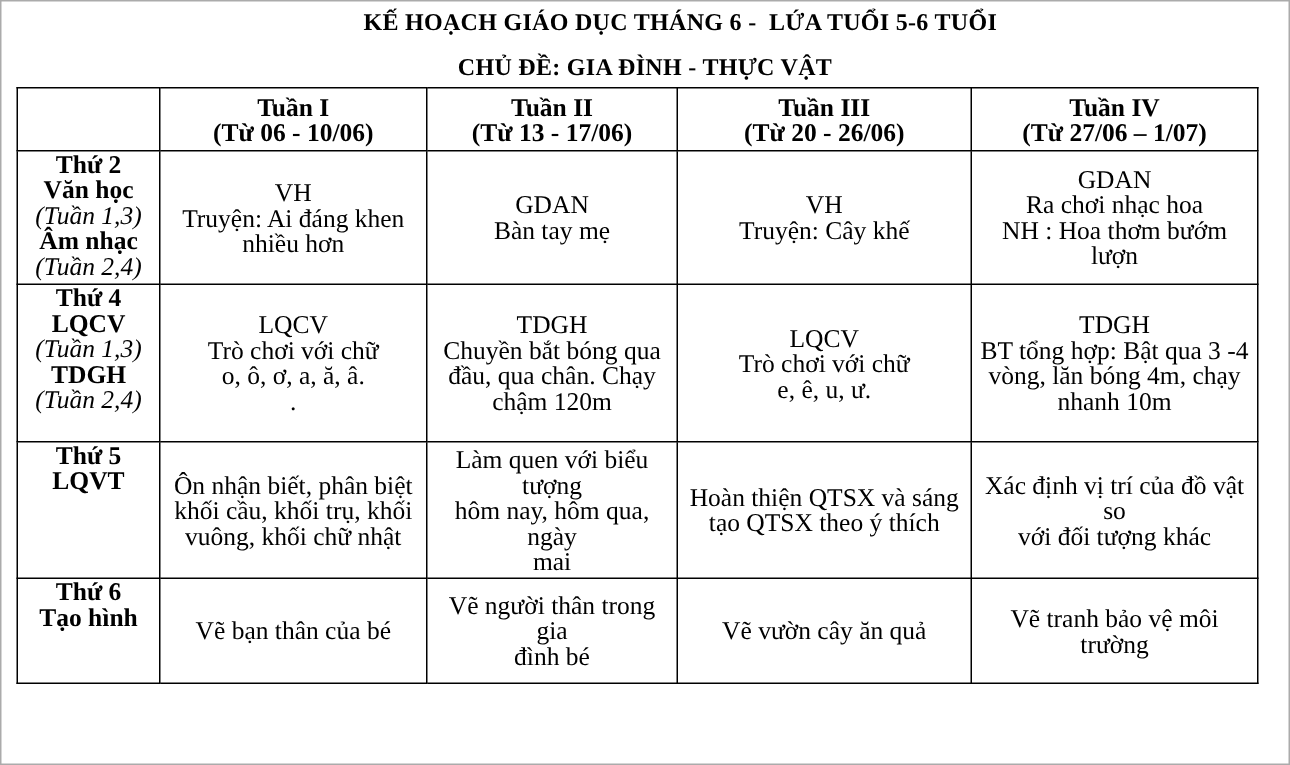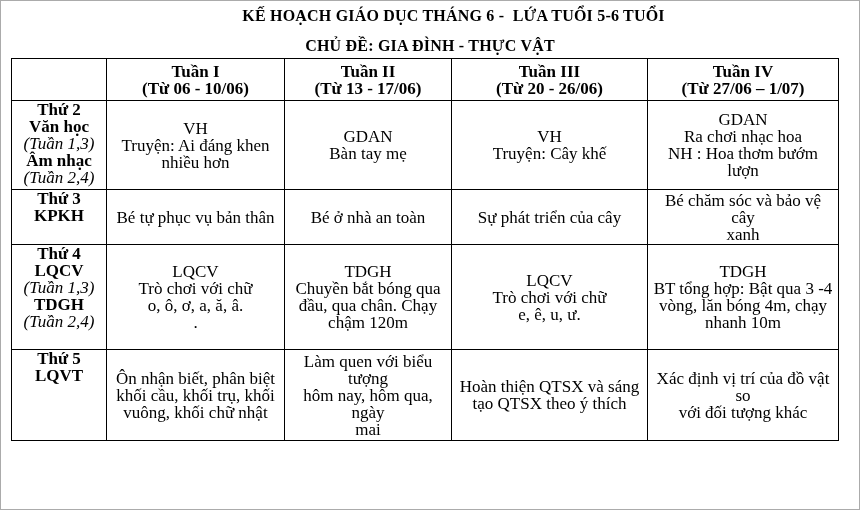--- a/index.html
+++ b/index.html
@@ -117,39 +117,20 @@
         <td class="content-cell">
           <div>VH</div>
           <div>Truyện: Cây khế</div>
         </td>
         <td class="content-cell">
           <div>GDAN</div>
           <div>Ra chơi nhạc hoa</div>
           <div>NH : Hoa thơm bướm lượn</div>
         </td>
       </tr>
-      <tr class="row-1">
-        <td class="day-cell">
-          <div class="bd">Thứ 3</div>
-          <div class="bd">KPKH</div>
-        </td>
-        <td class="content-cell">
-          <div>Bé tự phục vụ bản thân</div>
-        </td>
-        <td class="content-cell">
-          <div>Bé ở nhà an toàn</div>
-        </td>
-        <td class="content-cell">
-          <div>Sự phát triển của cây</div>
-        </td>
-        <td class="content-cell">
-          <div>Bé chăm sóc và bảo vệ cây</div>
-          <div>xanh</div>
-        </td>
-      </tr>
       <tr class="row-2">
         <td class="day-cell">
           <div class="bd">Thứ 4</div>
           <div class="bd">LQCV</div>
           <div class="it">(Tuần 1,3)</div>
           <div class="bd">TDGH</div>
           <div class="it">(Tuần 2,4)</div>
         </td>
         <td class="content-cell">
           <div>LQCV</div>
@@ -192,14 +173,33 @@
         </td>
         <td class="content-cell">
           <div>Hoàn thiện QTSX  và sáng</div>
           <div>tạo QTSX theo ý thích</div>
         </td>
         <td class="content-cell">
           <div>Xác định vị trí của đồ vật so</div>
           <div>với đối tượng khác</div>
         </td>
       </tr>
+      <tr class="row-4">
+        <td class="day-cell">
+          <div class="bd">Thứ 6</div>
+          <div class="bd">Tạo hình</div>
+        </td>
+        <td class="content-cell">
+          <div>Vẽ bạn thân của bé</div>
+        </td>
+        <td class="content-cell">
+          <div>Vẽ người thân trong gia</div>
+          <div>đình  bé</div>
+        </td>
+        <td class="content-cell">
+          <div>Vẽ vườn cây ăn quả</div>
+        </td>
+        <td class="content-cell">
+          <div>Vẽ tranh bảo vệ môi trường</div>
+        </td>
+      </tr>
     </tbody>
 </table>
 
 </body></html>

